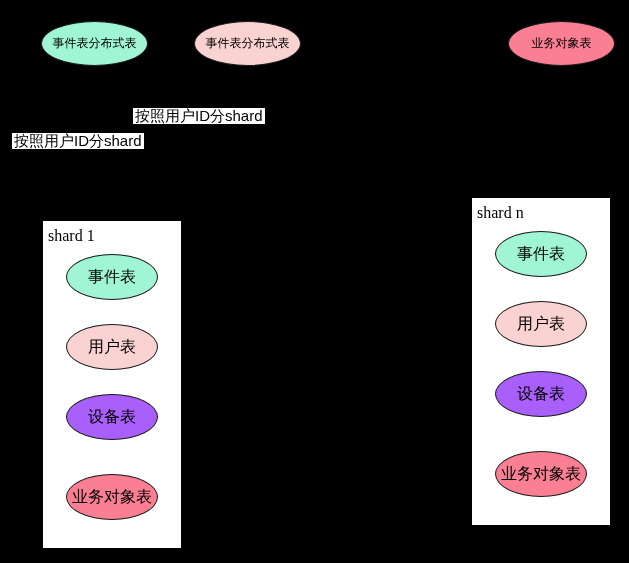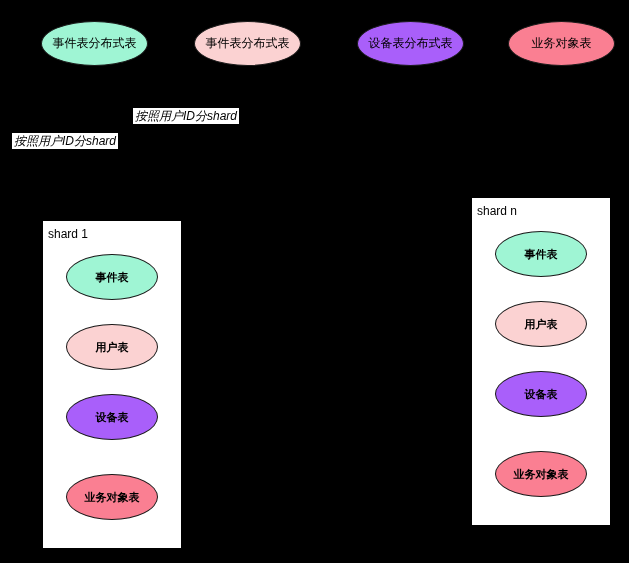--- a/index.html
+++ b/index.html
@@ -36,58 +36,54 @@
   .shard-box {
     position: absolute;
     background: #ffffff;
     border: 1px solid #000000;
     box-sizing: border-box;
   }
   .shard-label {
     position: absolute;
     left: 5px;
     top: 6px;
-    font-size: 12px;
+    font-size: 16px;
     color: #000000;
     white-space: nowrap;
+    font-family: Liberation Serif, serif;
   }
   .inner-ellipse {
     width: 92px;
     height: 46px;
-    font-size: 11px;
-    font-weight: bold;
+    font-size: 16px;
   }
   .edge-label {
     position: absolute;
     background: #ffffff;
     color: #000000;
-    font-size: 12px;
+    font-size: 15px;
     line-height: 14px;
     padding: 1px 2px;
     white-space: nowrap;
     box-sizing: border-box;
-    font-style: italic;
   }
 </style>
 </head>
 <body>
 
 <div id="canvas">
 
   <div class="ellipse top-ellipse" style="left:41px; top:21px; background:#9FF5D4;">
     <span>事件表分布式表</span>
   </div>
 
   <div class="ellipse top-ellipse" style="left:194px; top:21px; background:#FBD2D2;">
     <span>事件表分布式表</span>
   </div>
 
-  <div class="ellipse top-ellipse" style="left:357px; top:21px; background:#A95FFA;">
-    <span>设备表分布式表</span>
-  </div>
 
   <div class="ellipse top-ellipse" style="left:508px; top:21px; background:#FA7F92;">
     <span>业务对象表</span>
   </div>
 
   <div class="edge-label" style="left:133px; top:108px;">按照用户ID分shard</div>
 
   <div class="edge-label" style="left:12px; top:133px;">按照用户ID分shard</div>
 
 

